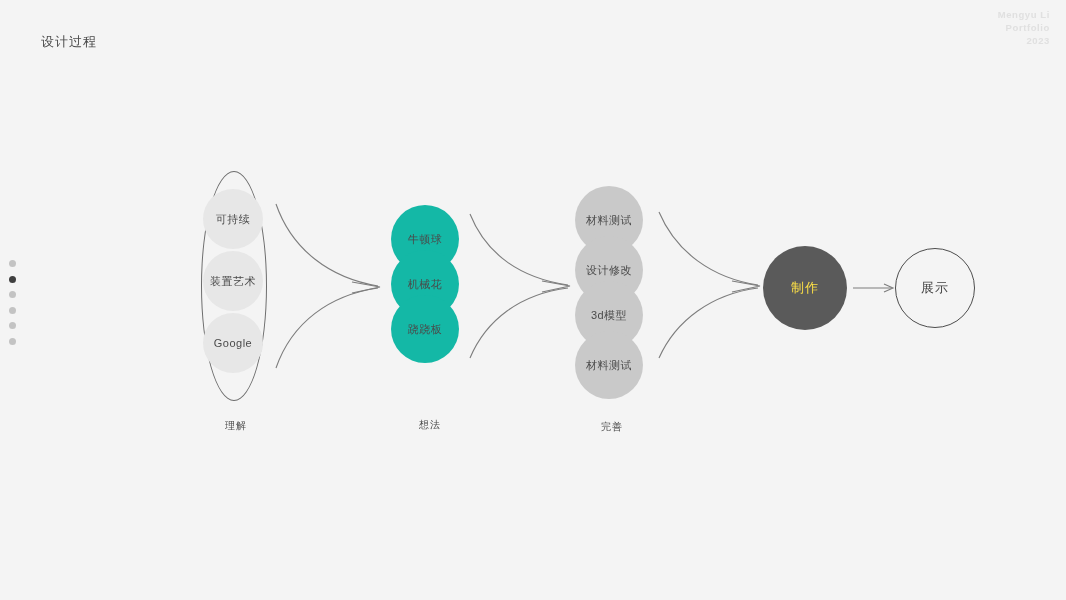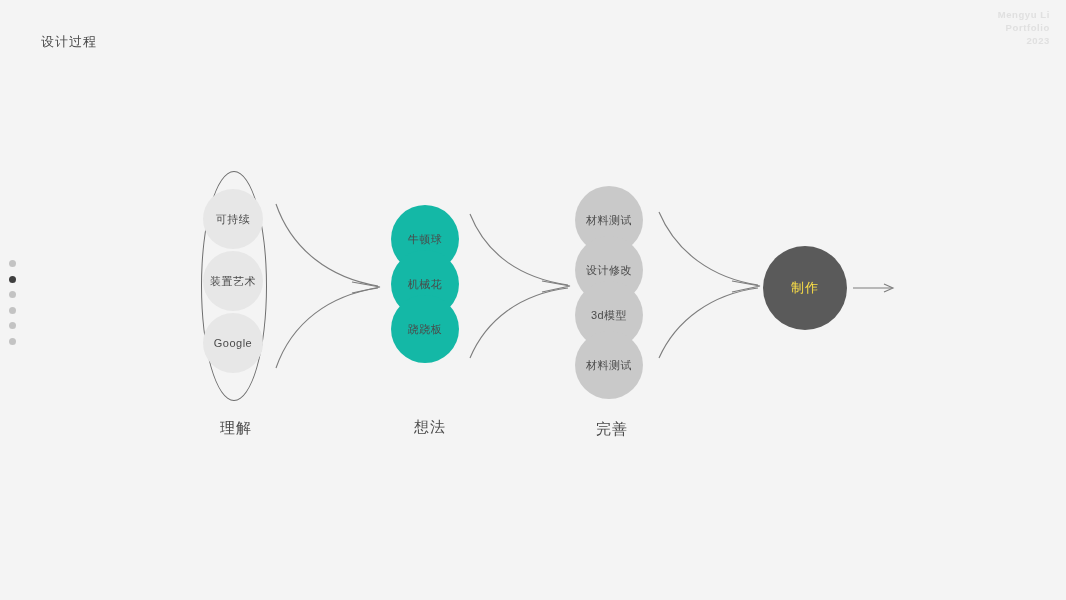--- a/index.html
+++ b/index.html
@@ -75,21 +75,21 @@
     position:absolute;
     border-radius:50%;
     border:1.2px solid #4d4d4d;
     background:transparent;
     display:flex; align-items:center; justify-content:center;
     color:#3f3f3f; font-size:13px; letter-spacing:1px;
   }
 
   .stage-label {
     position:absolute;
-    font-size:15px; color:#4a4a4a; letter-spacing:1px;
+    font-size:10px; color:#4a4a4a; letter-spacing:1px;
     white-space:nowrap;
     transform:translateX(-50%);
     font-family:Liberation Serif, serif;
   }
 </style>
 </head>
 <body>
 
 <div id="slide">
 
@@ -176,15 +176,18 @@
         <span>材料测试</span>
       </div>
 
       <div class="stage-label" style="left:612px; top:420px;">完善</div>
     </div>
 
     <div class="solid-node" style="left:763px; top:246px; width:84px; height:84px;">
       <span>制作</span>
     </div>
 
+    <div class="outline-node" style="left:895px; top:248px; width:80px; height:80px;">
+      <span>展示</span>
+    </div>
 
   </div>
 </div>
 
 </body></html>

